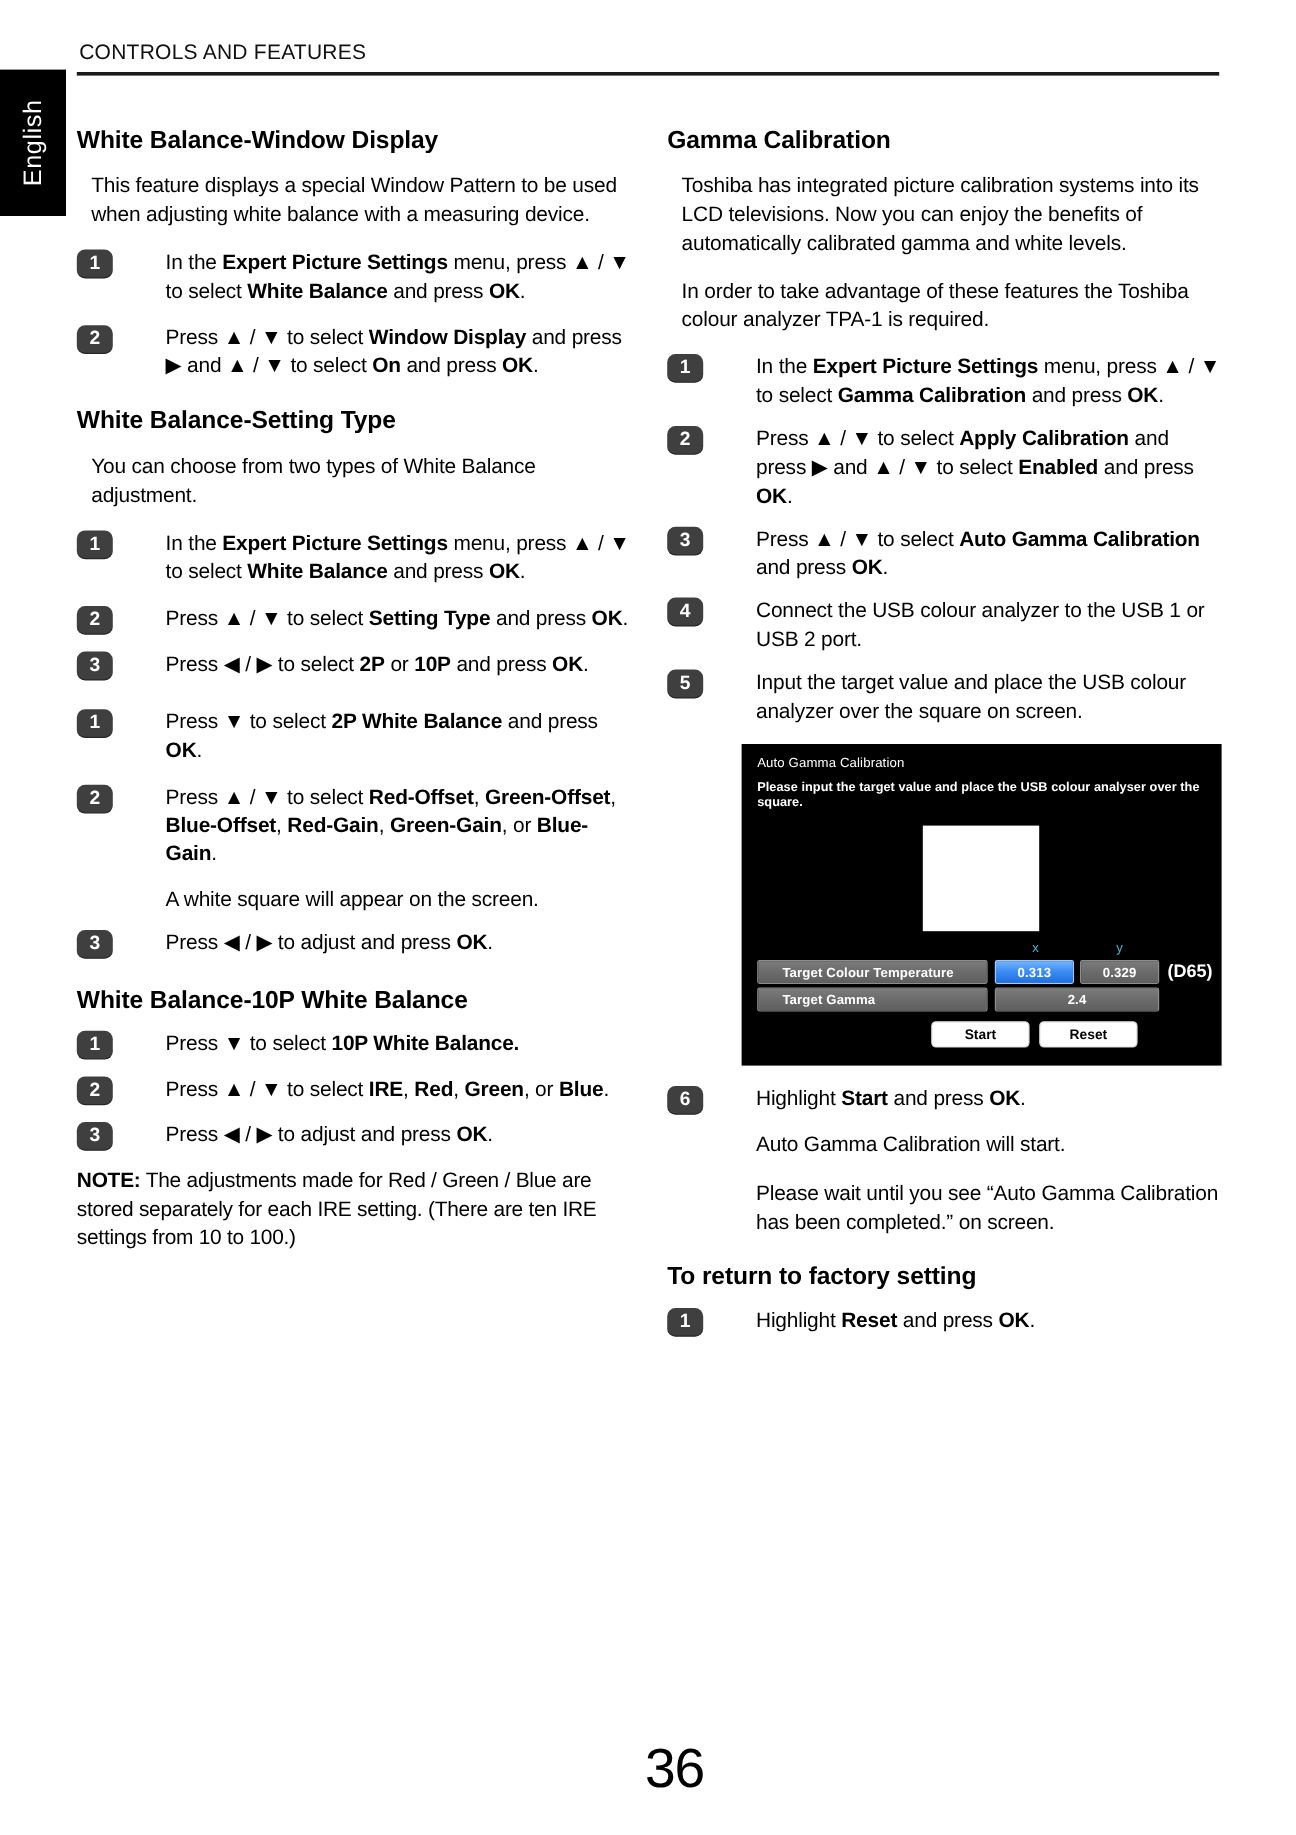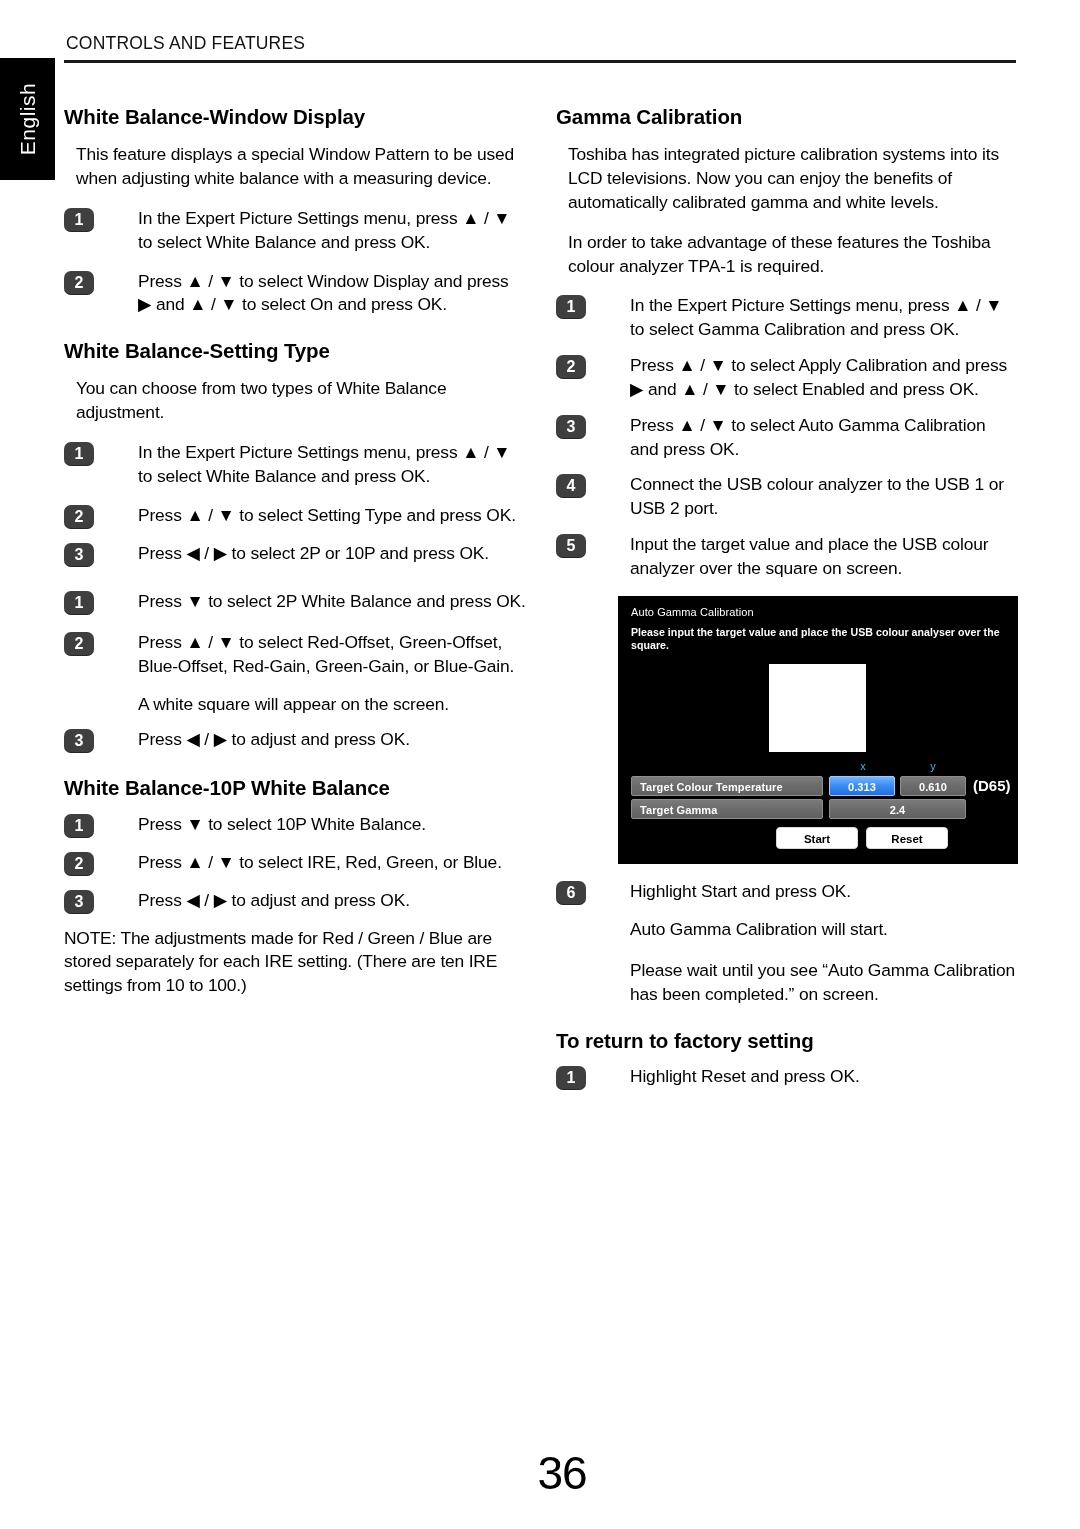--- a/index.html
+++ b/index.html
@@ -114,21 +114,21 @@
   .step .sub-text {
     font-size: 17.4px;
     line-height: 1.37;
     letter-spacing: -0.15px;
     display: block;
     margin-top: 14px;
   }
   .step.gap-lg { margin-bottom: 22px; }
   .step.gap-sm { margin-bottom: 12px; }
 
-  b { font-weight: normal; }
+  b { font-weight: bold; }
 
   .note {
     font-size: 17.4px;
     line-height: 1.37;
     letter-spacing: -0.2px;
     margin: 10px 0 0 0;
   }
 
   
   .tv-screen {
@@ -195,21 +195,21 @@
     border: 1px solid #8e8e8e;
     box-sizing: border-box;
     border-radius: 2px;
     text-align: center;
     letter-spacing: 0.1px;
   }
   .cell.label {
     left: 13px;
     width: 192px;
     text-align: left;
-    padding-left: 8px;
+    padding-left: 20px;
     box-sizing: border-box;
   }
   .cell.val-x {
     left: 211px;
     width: 66px;
   }
   .cell.val-x.selected {
     background: linear-gradient(180deg, #74b5ff 0%, #3d8ef5 45%, #1f6fe0 100%);
     border: 1px solid #9ccaff;
   }
@@ -369,21 +369,21 @@
       <div class="tv-title">Auto Gamma Calibration</div>
       <div class="tv-instruction">Please input the target value and place the USB colour analyser over the square.</div>
       <div class="tv-white-square"></div>
 
       <div class="axis-label x">x</div>
       <div class="axis-label y">y</div>
 
       <div class="tv-row r1">
         <div class="cell label">Target Colour Temperature</div>
         <div class="cell val-x selected">0.313</div>
-        <div class="cell val-y">0.610</div>
+        <div class="cell val-y">0.329</div>
       </div>
       <div class="d65">(D65)</div>
 
       <div class="tv-row r2">
         <div class="cell label">Target Gamma</div>
         <div class="cell val-wide">2.4</div>
       </div>
 
       <div class="tv-btn start">Start</div>
       <div class="tv-btn reset">Reset</div>

